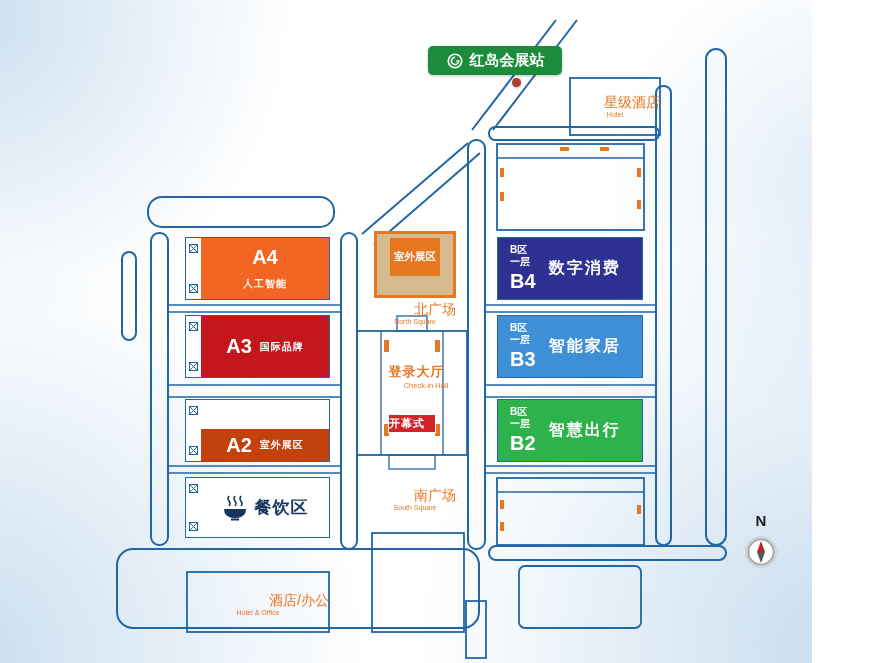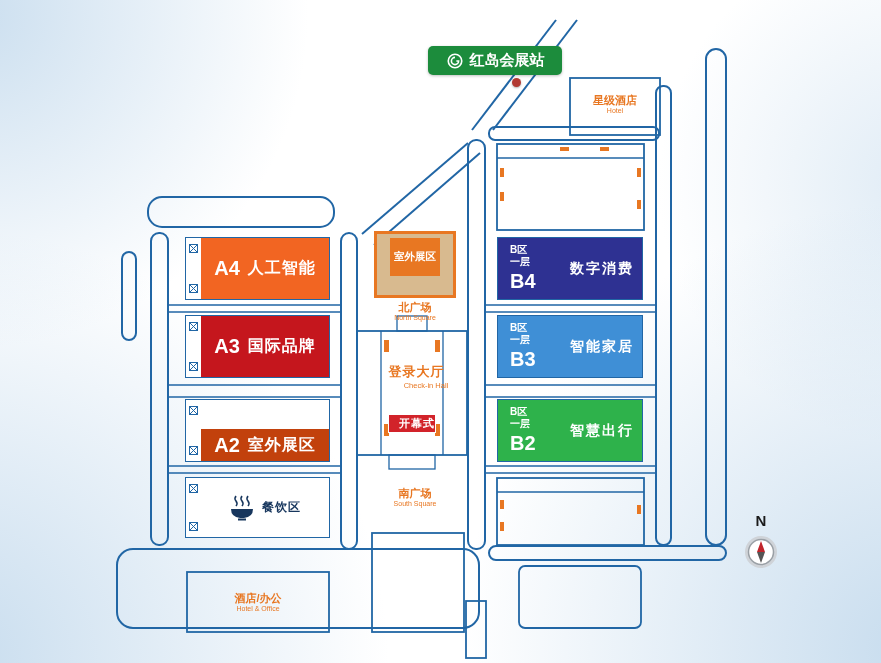--- a/index.html
+++ b/index.html
@@ -1,19 +1,19 @@
 <!DOCTYPE html>
 <html style="--road: #2166A5; --accent-orange: #E87722; --station-green: #1C8C3C; --opening-red: #D2232A; --outdoor-fill: #D8BA8F; --navy: #17365D;"><head>
 <meta charset="utf-8">
 <style>
   * { box-sizing: border-box; margin: 0; padding: 0; }
   html,body { background:#fff; }
   body { font-family: "Liberation Sans", "DejaVu Sans", sans-serif; }
   .canvas {
-    position: relative; width: 881px; height: 663px; overflow: hidden;
+    position: relative; width: 812px; height: 663px; overflow: hidden;
     background:
       radial-gradient(circle at -3% 2%,  rgba(186,212,234,.75), rgba(186,212,234,0) 30%),
       radial-gradient(circle at -5% 100%, rgba(186,212,234,.8),  rgba(186,212,234,0) 38%),
       radial-gradient(circle at 103% 98%, rgba(186,212,234,.8),  rgba(186,212,234,0) 40%),
       radial-gradient(circle at 104% 28%, rgba(186,212,234,.45), rgba(186,212,234,0) 25%),
       #fff;
   }
   .roads { position:absolute; left:0; top:0; }
   .roads rect, .roads path { fill:none; stroke: var(--road,#2166A5); stroke-width:2; }
   .roads .thin { stroke-width:1.3; }
@@ -31,51 +31,51 @@
   .hall { position:absolute; width:145px; border:1.5px solid var(--road,#2166A5);
     background:#fff; display:flex; }
   .dock { width:15px; display:flex; flex-direction:column; justify-content:space-between;
     align-items:center; padding:6px 0; }
   .dockmark { width:9px; height:9px; border:1px solid var(--road,#2166A5);
     background:
       linear-gradient(to top right,    transparent 44%, var(--road,#2166A5) 44%, var(--road,#2166A5) 56%, transparent 56%),
       linear-gradient(to bottom right, transparent 44%, var(--road,#2166A5) 44%, var(--road,#2166A5) 56%, transparent 56%);}
   .hall-fill { flex:1; display:flex; align-items:center; justify-content:center; gap:8px; color:#fff; }
   .hall-id   { font-size:20px; font-weight:bold; }
-  .hall-name { font-size:16px; font-weight:bold; letter-spacing:1px; }
+  .hall-name { font-size:10px; font-weight:bold; letter-spacing:1px; }
   .dining-fill { flex:1; display:flex; align-items:center; justify-content:center; gap:7px;
-    color: var(--navy,#17365D); font-weight:bold; font-size:12px; letter-spacing:1px; }
+    color: var(--navy,#17365D); font-weight:bold; font-size:17px; letter-spacing:1px; }
 
   
   .hallb { position:absolute; width:146px; height:63px; border:1.5px solid var(--road,#2166A5);
     color:#fff; display:flex; padding:6px 8px 6px 12px; }
   .hallb-left { display:flex; flex-direction:column; line-height:1.15;justify-content:space-between; }
   .hb-zone, .hb-floor { font-size:10px; font-weight:bold; }
   .hb-id { font-size:20px; font-weight:bold; margin-top:auto; }
-  .hallb-name { flex:1; align-self:center; text-align:right; font-size:14px;
+  .hallb-name { flex:1; align-self:center; text-align:center; font-size:16px;
     font-weight:bold; letter-spacing:2px; }
 
   
   .outdoor { position:absolute; left:374px; top:231px; width:82px; height:67px;
     border:3px solid var(--accent-orange,#E87722); }
   .outdoor-label { position:absolute; top:4px; left:50%; transform:translateX(-50%);
     background: var(--accent-orange,#E87722); color:#fff; font-size:10.5px; font-weight:bold;
     padding:12px 4px; white-space:nowrap; }
 
   .sq-label { position:absolute; text-align:center; color: var(--accent-orange,#E87722); }
-  .sq-cn { font-size:11px; font-weight:bold; line-height:1.2; }
+  .sq-cn { font-size:14px; font-weight:normal; line-height:1.2;text-align:right; }
   .sq-en { font-size:7px; line-height:1.2; }
 
   .checkin { position:absolute; left:357px; top:363px; width:110px; text-align:center;
     color: var(--accent-orange,#E87722); padding-left: 9px; }
   .checkin-cn { font-size:13px; font-weight:bold; letter-spacing:1px; }
   .checkin-en { font-size:7.5px;margin-left:19px; }
 
   .opening { position:absolute; left:388px; top:414px; width:48px; height:19px;
-    display:flex; align-items:center; justify-content:flex-end; color:#fff;
+    display:flex; align-items:center; justify-content:flex-start; color:#fff;
     font-size:11px; font-weight:bold; border:1px solid #fff; letter-spacing:1px; }
 
   .compass { position:absolute; left:741px; top:512px; width:40px; }
   .compass-n { text-align:center; font-weight:bold; font-size:15px; color:#1a1a1a; }
 </style>
 </head>
 <body>
 
 <div class="canvas">
 
@@ -140,21 +140,21 @@
     </svg>
     <span>红岛会展站</span>
   </div>
   <div class="station-dot"></div>
 
   <div class="hall" style="left:185px; top:237px; height:63px">
     <div class="dock">
       <span class="dockmark"></span>
       <span class="dockmark"></span>
     </div>
-    <div class="hall-fill" style="background: rgb(242, 101, 34);">
+    <div class="hall-fill" style="background: rgb(242, 101, 34); flex-direction: column;">
       <span class="hall-id">A4</span>
       <span class="hall-name">人工智能</span>
     </div>
   </div>
 
   <div class="hall" style="left:185px; top:315px; height:63px">
     <div class="dock">
       <span class="dockmark"></span>
       <span class="dockmark"></span>
     </div>

